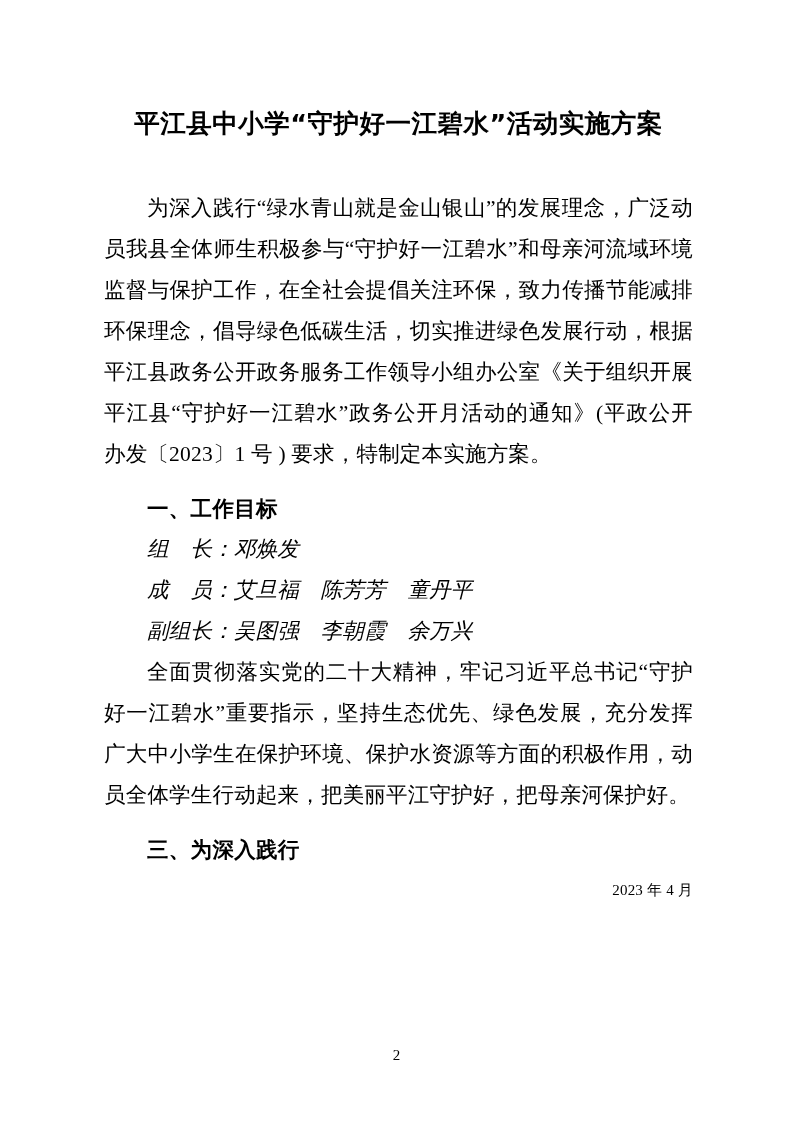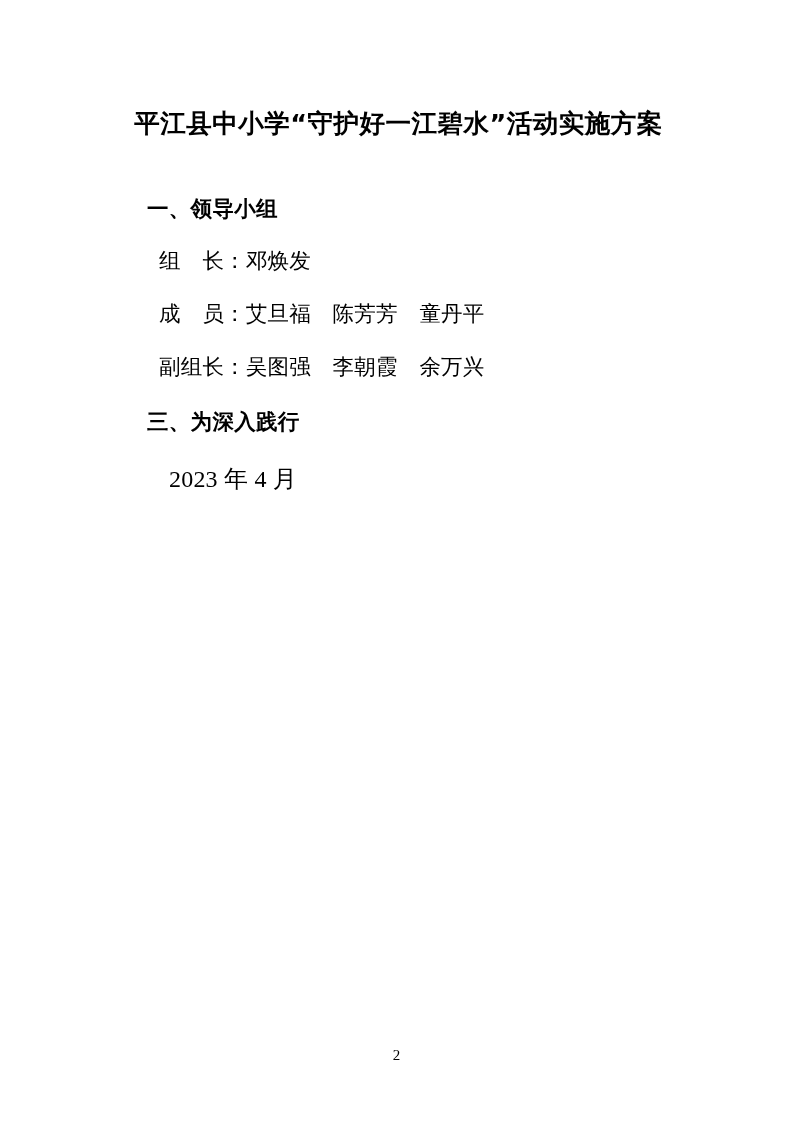--- a/index.html
+++ b/index.html
@@ -47,32 +47,34 @@
   h2.section {
     margin: 13px 0 0 0;
     font-family: "DejaVu Sans", "Liberation Sans", sans-serif;
     font-weight: bold;
     font-size: 21.5px;
     line-height: 41px;
     text-indent: 2em;
     letter-spacing: 0.3px;
   }
   p.roster {
-    margin: 12px;
+    margin: 0;
     font-size: 21.5px;
     line-height: 41px;
     text-indent: 2em;
     letter-spacing: 0.2px;
+    font-style: italic;
   }
   p.plain {
-    margin: 17px;
-    font-size: 24px;
+    margin: 0;
+    font-size: 15px;
     line-height: 41px;
     text-indent: 2em;
     letter-spacing: 0.2px;
+    text-align: right;
   }
   .page-number {
     position: absolute;
     left: 0;
     right: 0;
     bottom: 58px;
     text-align: center;
     font-size: 15px;
     font-family: "Liberation Serif", "DejaVu Serif", serif;
     color: #000000;
@@ -80,26 +82,28 @@
 </style>
 </head>
 <body>
 
 <div class="page">
 
   <h1 class="doc-title">平江县中小学“守护好一江碧水”活动实施方案</h1>
 
   <div class="body-block">
 
+    <p class="para">为深入践行“绿水青山就是金山银山”的发展理念，广泛动员我县全体师生积极参与“守护好一江碧水”和母亲河流域环境监督与保护工作，在全社会提倡关注环保，致力传播节能减排环保理念，倡导绿色低碳生活，切实推进绿色发展行动，根据平江县政务公开政务服务工作领导小组办公室《关于组织开展平江县“守护好一江碧水”政务公开月活动的通知》(平政公开办发〔2023〕1 号 ) 要求，特制定本实施方案。</p>
 
-    <h2 class="section">一、领导小组</h2>
+    <h2 class="section">一、工作目标</h2>
     <p class="roster">组　长：邓焕发</p>
     <p class="roster">成　员：艾旦福　陈芳芳　童丹平</p>
     <p class="roster">副组长：吴图强　李朝霞　余万兴</p>
 
+    <p class="para">全面贯彻落实党的二十大精神，牢记习近平总书记“守护好一江碧水”重要指示，坚持生态优先、绿色发展，充分发挥广大中小学生在保护环境、保护水资源等方面的积极作用，动员全体学生行动起来，把美丽平江守护好，把母亲河保护好。</p>
 
     <h2 class="section">三、为深入践行</h2>
     <p class="plain">2023 年 4 月</p>
 
   </div>
 
   <div class="page-number">2</div>
 
 </div>
 

